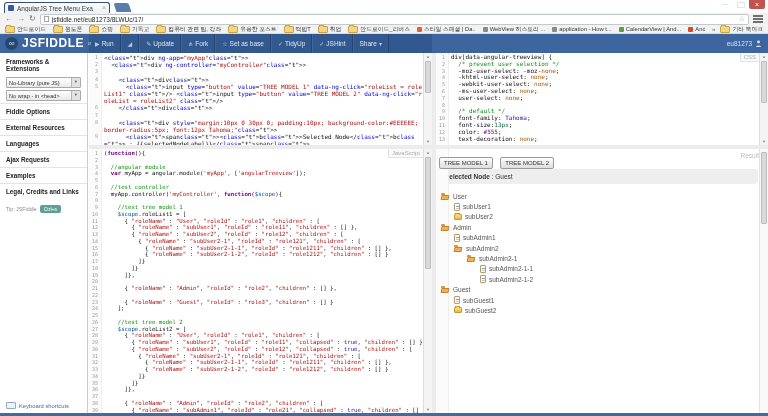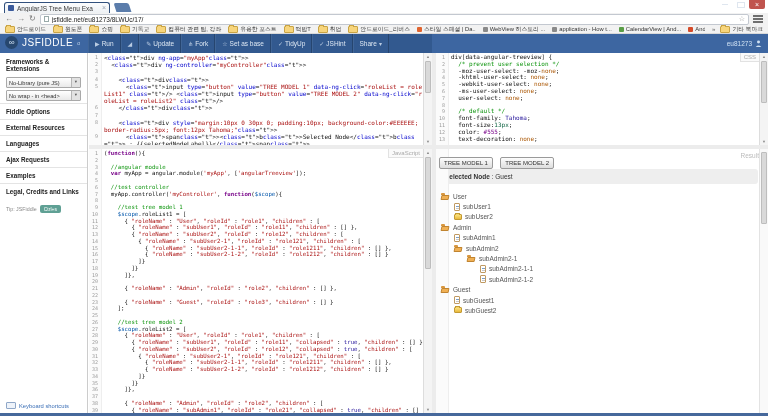--- a/index.html
+++ b/index.html
@@ -40,21 +40,21 @@
   .bfold::before{content:'';position:absolute;top:-2px;left:0;width:3px;height:1px;background:#f7d57c;border:1px solid #c9a445;border-bottom:none;}
   .site{width:5px;height:5px;border-radius:1px;flex:none;}
   .bk-right{margin-left:auto;display:flex;align-items:center;gap:5px;}
   .chev{font-size:6px;color:#666;}
   
   .fheader{position:absolute;left:0;top:34px;width:768px;height:19px;background:#3d66a1;}
   .fh-toolstrip{position:absolute;left:88px;top:0;width:344px;height:19px;background:#32598f;display:flex;}
   .flogo{position:absolute;left:5px;top:2px;display:flex;align-items:center;gap:4px;}
   .flogo .circ{width:13px;height:13px;border-radius:50%;background:#27476f;color:#cfe0f2;
                font-size:8px;line-height:13px;text-align:center;}
-  .flogo .lt{color:#fff;font-size:10px;font-weight:normal;letter-spacing:.5px;}
+  .flogo .lt{color:#fff;font-size:12px;font-weight:bold;letter-spacing:.5px;}
   .flogo .la{color:#bcd0e8;font-size:5px;vertical-align:top;}
   .tbtn{display:flex;align-items:center;gap:2px;padding:0 6px;color:#dde7f3;font-size:6.5px;
         border-right:1px solid rgba(0,0,0,.22);border-left:1px solid rgba(255,255,255,.07);cursor:default;}
   .tbtn .ic{font-size:6px;color:#b9cbe2;}
   .fuser{position:absolute;right:6px;top:0;height:19px;display:flex;align-items:center;gap:3px;
          color:#cfe0f2;font-size:6.5px;}
   
   .sidebar{position:absolute;left:0;top:53px;width:88px;bottom:3px;background:#fff;
            border-right:1px solid #ccc;box-sizing:border-box;}
   .sb-h{font-size:6.3px;font-weight:bold;color:#222;padding:5px 6px 3px 6px;}

